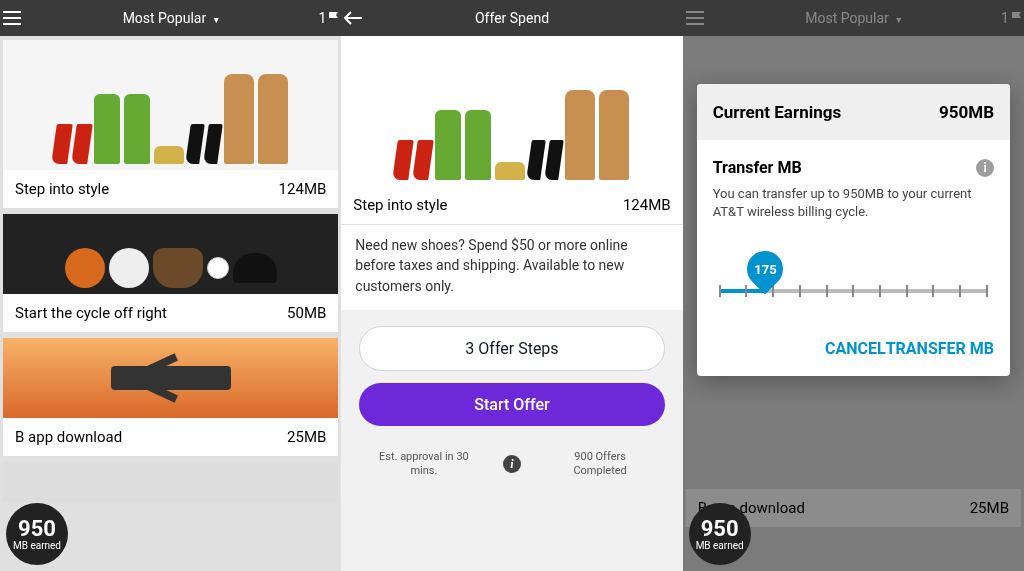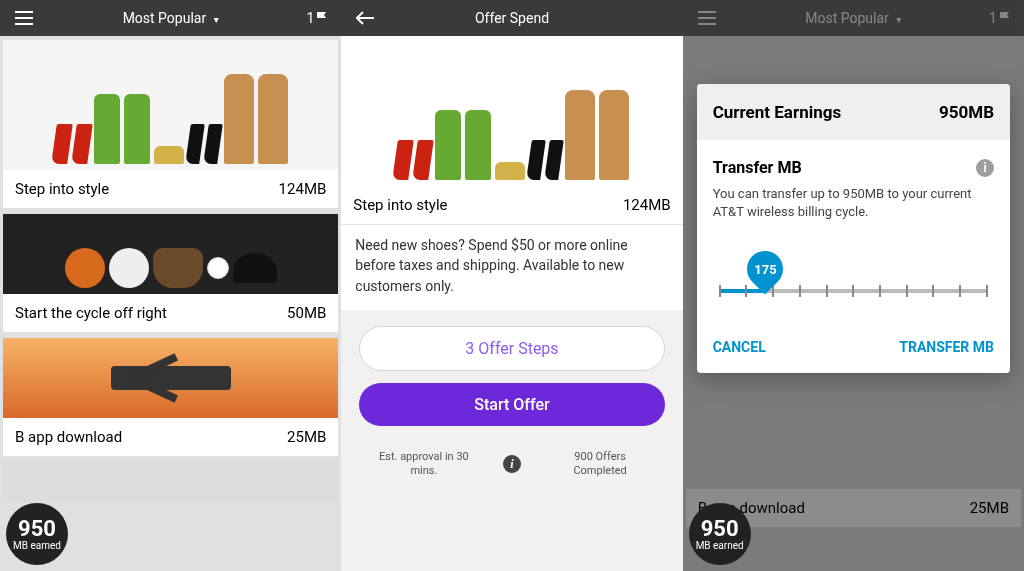--- a/index.html
+++ b/index.html
@@ -21,21 +21,21 @@
   .screen:nth-child(2) { width: 341.33px; }
   .screen:nth-child(3) { width: 341.33px; }
 
   
   .topbar {
     height: 36px;
     background: #3a3a3a;
     color: #fff;
     display: flex;
     align-items: center;
-    padding: 0 12px;
+    padding: 0 0;
     font-size: 14px;
   }
   .topbar .title {
     flex: 1;
     text-align: center;
     font-weight: 400;
   }
   .topbar .menu-icon, .topbar .back-icon, .topbar .flag-icon {
     width: 24px;
     display: flex;
@@ -160,21 +160,21 @@
   }
   .pill {
     width:100%;
     padding:12px 0;
     border-radius:26px;
     text-align:center;
     font-size:16px;
   }
   .pill.outline {
     background:#fff;
-    color:#8b5cf6;
+    color:#0f172a;
     border:1px solid #cfd6da;
   }
   .pill.primary {
     background:#6d28d9;
     color:#fff;
     font-weight:500;
   }
   .meta-row {
     display:flex;
     width:100%;
@@ -248,23 +248,23 @@
   .thumb .pin {
     width:36px;height:36px;border-radius:50% 50% 50% 0;
     background:#0093d0;transform:rotate(-45deg);
     display:flex;align-items:center;justify-content:center;
   }
   .thumb .pin span {
     transform:rotate(45deg);
     color:#fff;font-weight:700;font-size:13px;
   }
   .dialog-actions {
-    display:flex; justify-content:space-between;
+    display:flex; justify-content:flex-end;
     padding:14px 16px 18px;
-    font-size:14px; font-weight:700;
+    font-size:16px; font-weight:700;
     color:#0093d0;
   }
   .info-grey {
     width:18px;height:18px;border-radius:50%;
     background:#9e9e9e;color:#fff;
     display:inline-flex;align-items:center;justify-content:center;
     font-size:12px;font-weight:700;
   }
 
   

